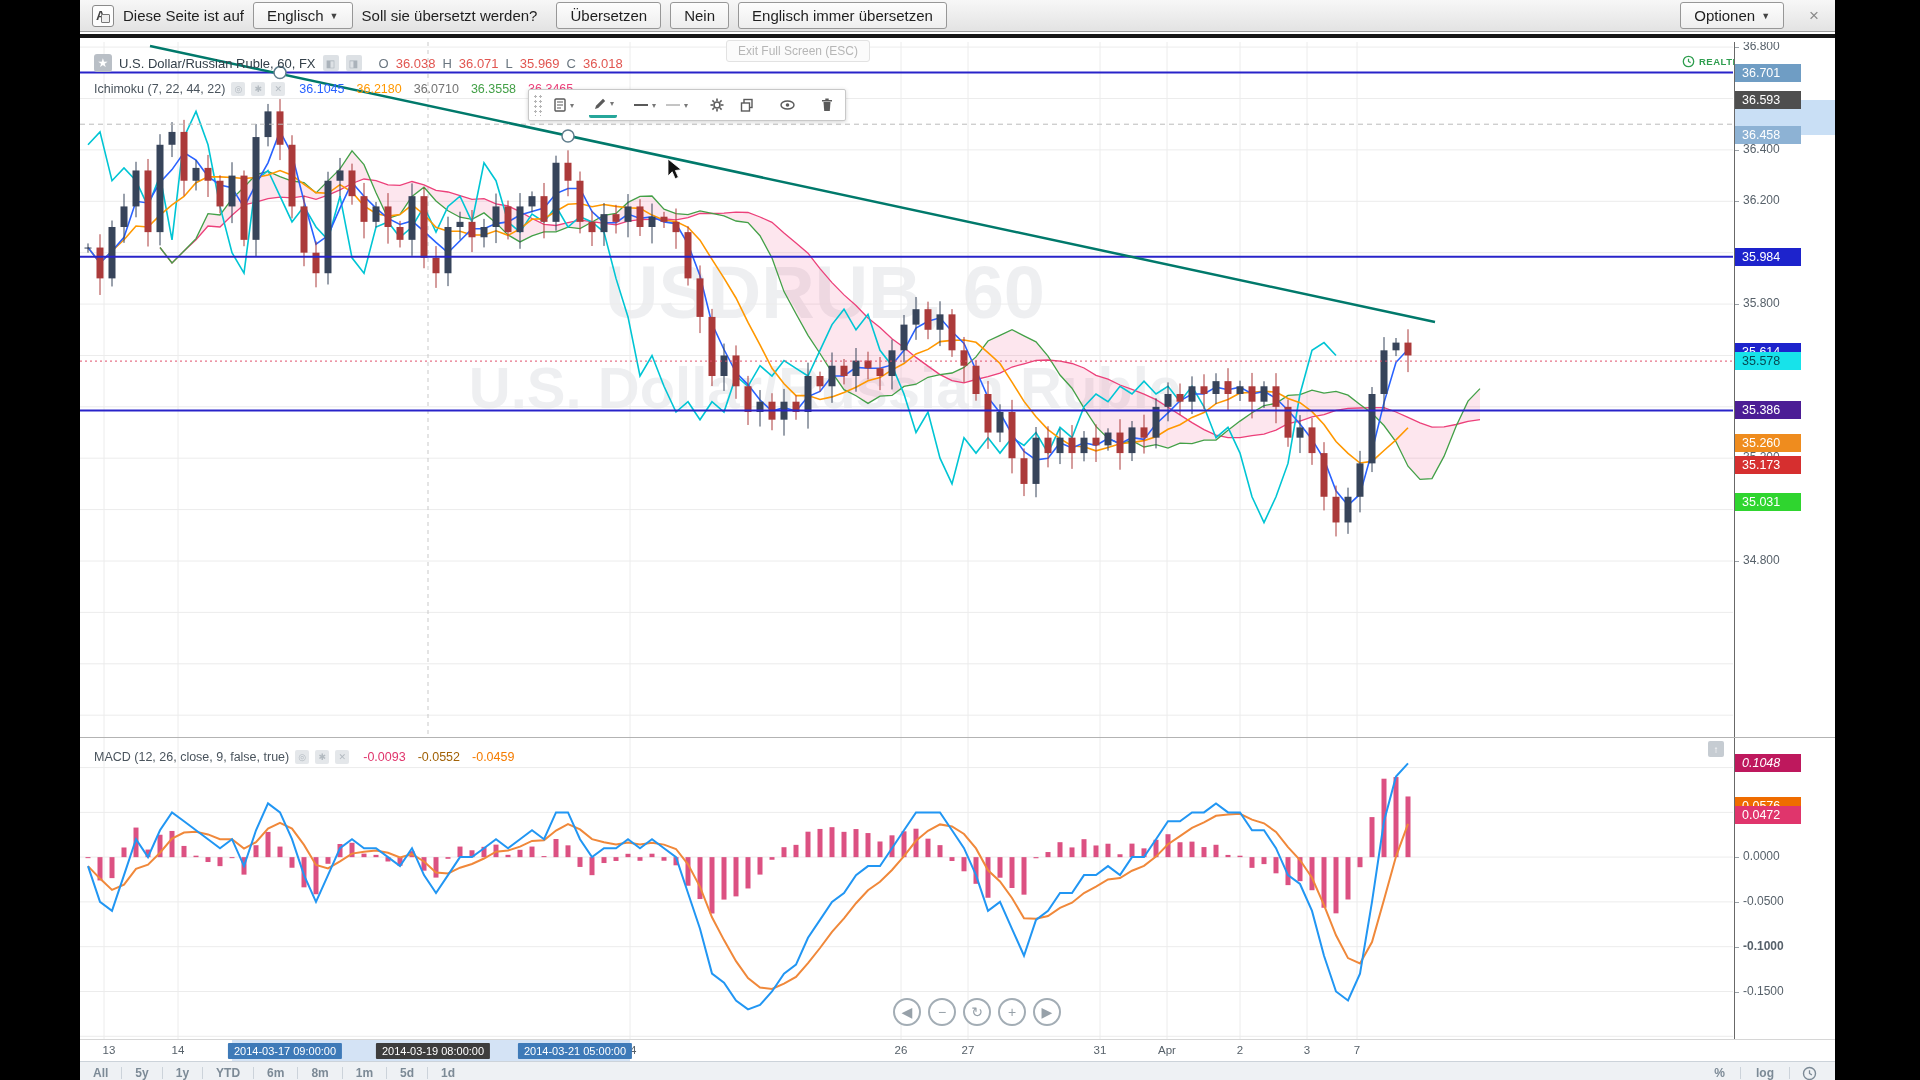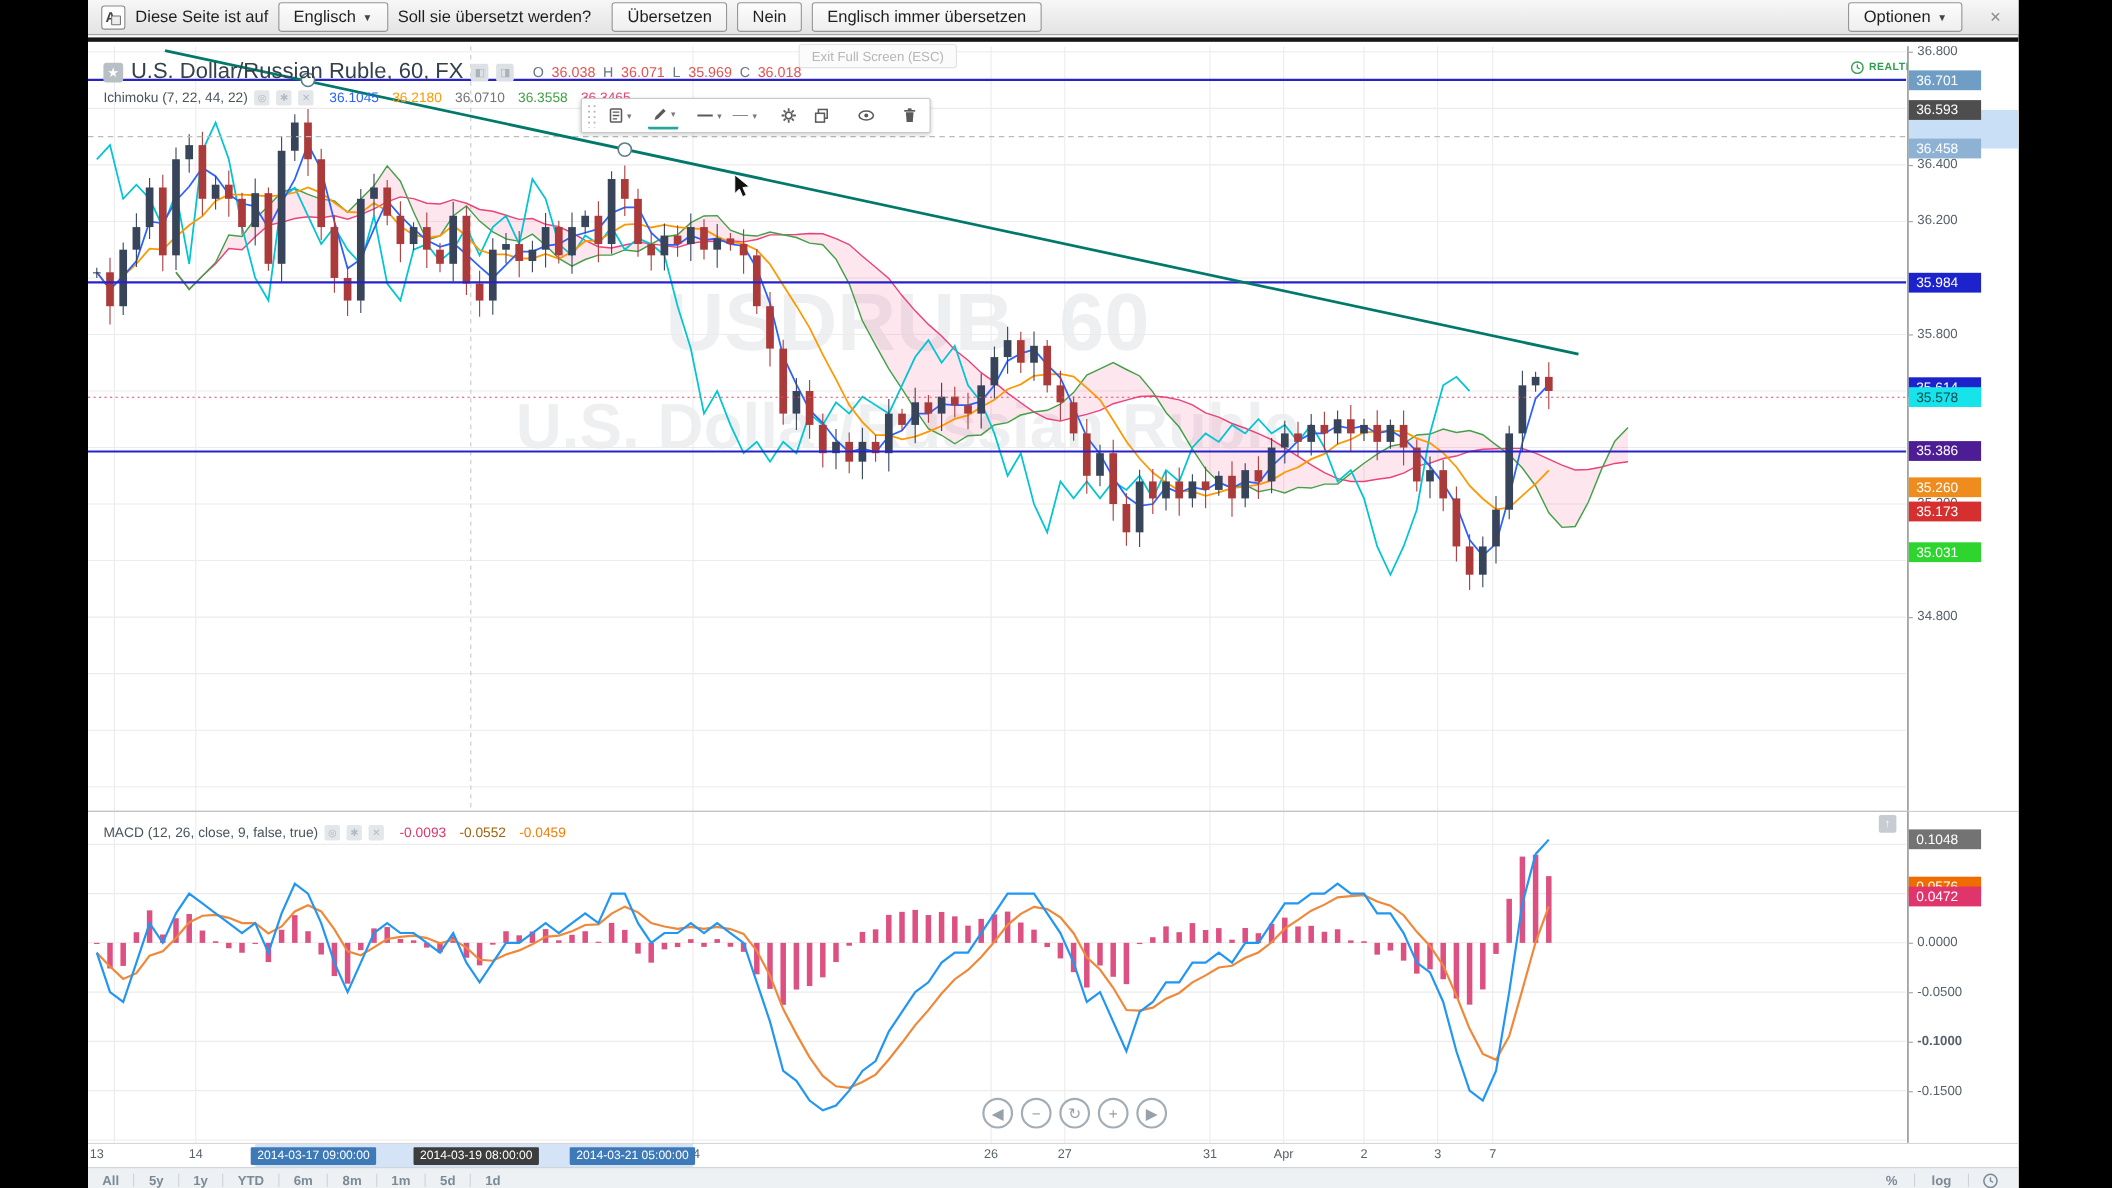--- a/index.html
+++ b/index.html
@@ -33,21 +33,21 @@
   .pane-divider { position:absolute; left:0; top:699px; width:1755px; height:1px; background:#b3b3b3; }
 
   .watermark { position:absolute; left:0; width:1490px; text-align:center; color:rgba(90,102,114,0.10);
                pointer-events:none; font-weight:bold; }
   .wm1 { top:212px; font-size:74px; }
   .wm2 { top:316px; font-size:58px; }
 
   .sym-header { position:absolute; left:14px; top:16px; display:flex; align-items:center; gap:7px; }
   .flagbox { width:18px; height:18px; background:#b9bfc6; border-radius:3px; color:#fff; font-size:12px;
              display:flex; align-items:center; justify-content:center; }
-  .sym-title { font-size:20px; color:#34404a; }
+  .sym-title { font-size:13px; color:#34404a; }
   .mini-sq { width:16px; height:16px; background:#dde1e5; border-radius:2px; color:#aab2ba; font-size:10px;
              display:flex; align-items:center; justify-content:center; }
   .ohlc { font-size:13px; margin-left:10px; display:flex; gap:7px; }
   .ohlc .lbl { color:#6a7680; }
   .ohlc .val { color:#e15550; }
 
   .ind-row { position:absolute; display:flex; align-items:center; gap:6px; font-size:12.5px; color:#4a545d; }
   #ichimoku-row { left:14px; top:44px; }
   #macd-row { left:14px; top:712px; }
   .ind-ico { width:14px; height:14px; background:#e4e7ea; border-radius:2px; color:#b3bac0; font-size:9px;
@@ -649,38 +649,38 @@
         </div>
       <div class="axis" id="macd-axis">
           <div class="tickmark" style="top: 119.146px;"></div>
           <div class="ticklabel" style="top: 111.146px;">0.0000</div>
           <div class="tickmark" style="top: 163.937px;"></div>
           <div class="ticklabel" style="top: 155.937px;">-0.0500</div>
           <div class="tickmark" style="top: 208.729px;"></div>
           <div class="ticklabel" style="top: 200.729px; font-weight: bold;">-0.1000</div>
           <div class="tickmark" style="top: 253.521px;"></div>
           <div class="ticklabel" style="top: 245.521px;">-0.1500</div>
-          <div class="axis-badge" style="top: 16.2625px; background: #737373; color: rgb(255, 255, 255);">0.1048</div>
+          <div class="axis-badge" style="top: 16.2625px; background: #be185d; color: rgb(255, 255, 255); font-style: italic;">0.1048</div>
           <div class="axis-badge" style="top: 58.5458px; background: rgb(239, 108, 0); color: rgb(255, 255, 255);">0.0576</div>
           <div class="axis-badge" style="top: 67.8625px; background: rgb(224, 53, 108); color: rgb(255, 255, 255);">0.0472</div>
         </div>
 
       <div class="up-arrow-btn">↑</div>
 
       <div class="navbar" id="navbar">
           <div class="nav-btn">◀</div>
           <div class="nav-btn">−</div>
           <div class="nav-btn">↻</div>
           <div class="nav-btn">+</div>
           <div class="nav-btn">▶</div>
         </div>
 
       <div class="time-axis" id="time-axis">
           <div class="t-hl" style="left: 152px; width: 398px;"></div>
-          <div class="t-tick" style="left: 8px;">13</div>
+          <div class="t-tick" style="left: 29px;">13</div>
           <div class="t-tick" style="left: 98px;">14</div>
           <div class="t-tick" style="left: 550px;">24</div>
           <div class="t-tick" style="left: 821px;">26</div>
           <div class="t-tick" style="left: 888px;">27</div>
           <div class="t-tick" style="left: 1020px;">31</div>
           <div class="t-tick" style="left: 1087px;">Apr</div>
           <div class="t-tick" style="left: 1160px;">2</div>
           <div class="t-tick" style="left: 1227px;">3</div>
           <div class="t-tick" style="left: 1277px;">7</div>
           <div class="t-badge" style="left: 205px; background: rgb(62, 122, 184);">2014-03-17 09:00:00</div>

